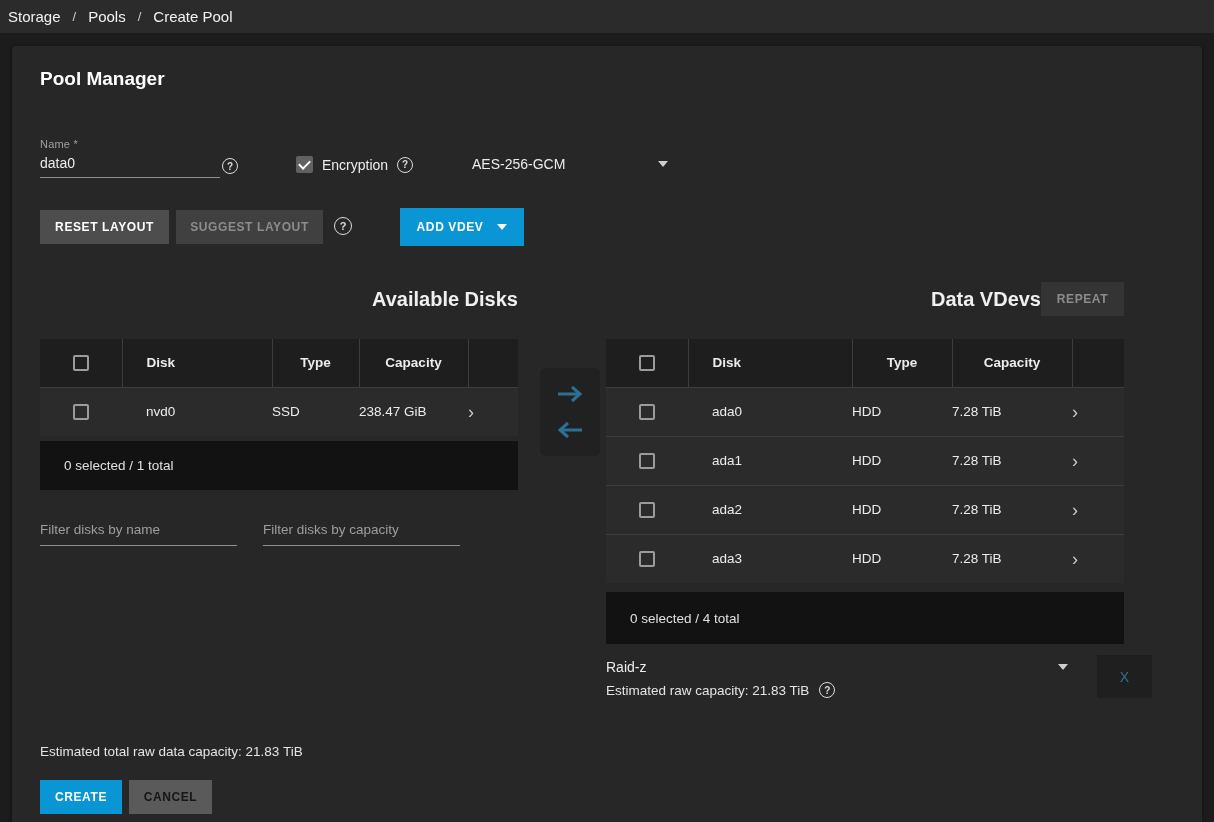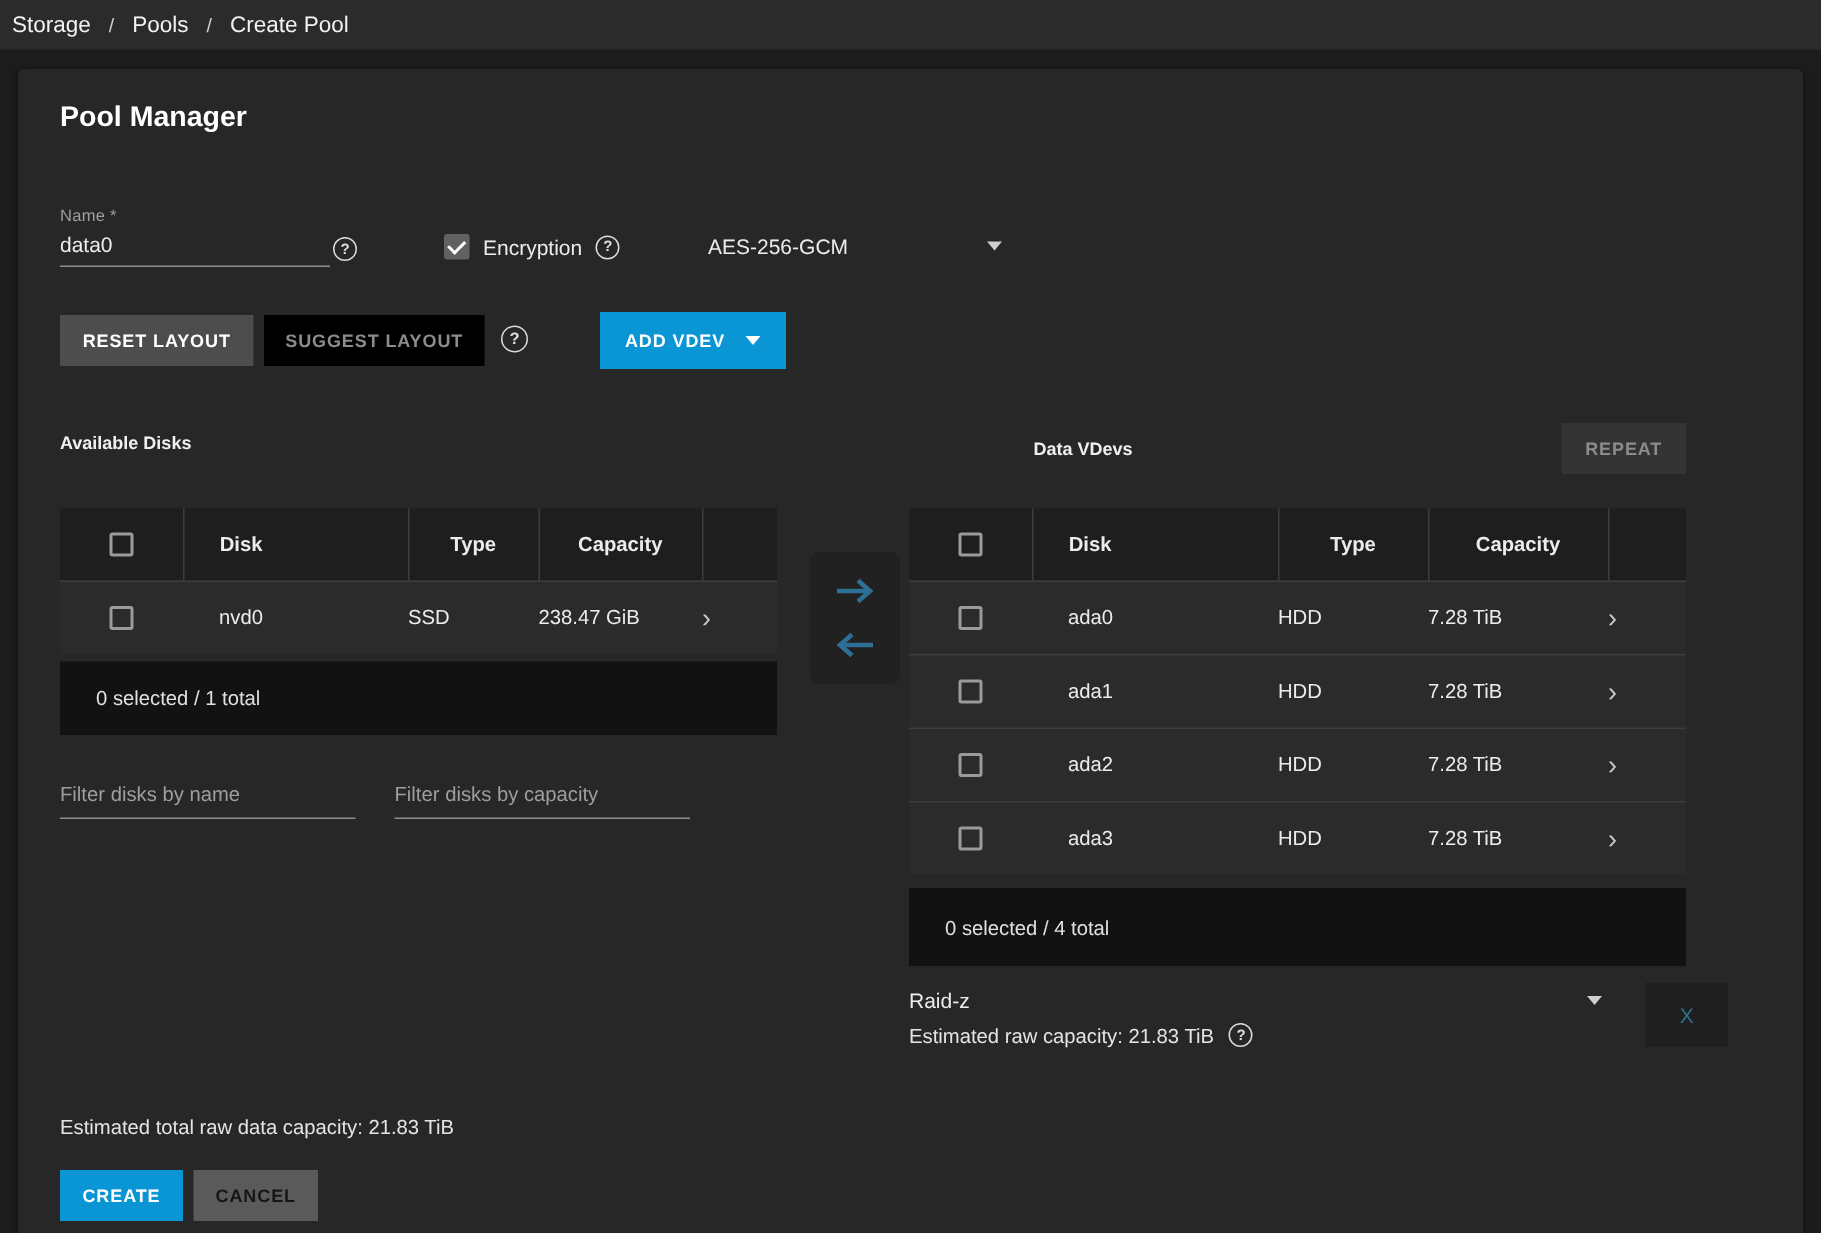--- a/index.html
+++ b/index.html
@@ -67,26 +67,26 @@
   }
   .caret-down.white { border-top-color:#ffffff; }
 
   
   .btn {
     border:none; border-radius:0; font-family:inherit;
     font-size:12px; font-weight:700; letter-spacing:.6px;
     display:flex; align-items:center; justify-content:center; cursor:pointer;
   }
   .btn-reset   { left:28px;  top:164px; width:129px; height:34px; background:#4d4d4d; color:#ffffff; }
-  .btn-suggest { left:164px; top:164px; width:147px; height:34px; background:#000000; color:#8c8c8c;text-align:right; }
+  .btn-suggest { left:164px; top:164px; width:147px; height:34px; background:#404040; color:#8c8c8c;text-align:right; }
   .layout-help { left:322px; top:171px; width:18px; height:18px; font-size:11px; }
   .btn-addvdev { left:388px; top:162px; width:124px; height:38px; background:#0a96d4; color:#ffffff; gap:14px; }
 
   
-  .section-title { font-size:12px; font-weight:700; color:#f0f0f0; text-align:left; }
+  .section-title { font-size:20px; font-weight:700; color:#f0f0f0; text-align:right; }
   .left-title  { left:28px; top:242px; width:478px; }
 
   .vdev-header { left:594px; top:236px; width:518px; display:flex; align-items:center; }
   .vdev-header .spacer { width:83px; }
   .vdev-header .t { flex:1; }
   .btn-repeat { width:83px; height:34px; background:#343434; color:#8c8c8c; }
 
   table.disks { border-collapse:collapse; table-layout:fixed; }
   .ltable { left:28px;  top:293px; width:478px; }
   .rtable { left:594px; top:293px; width:518px; }

